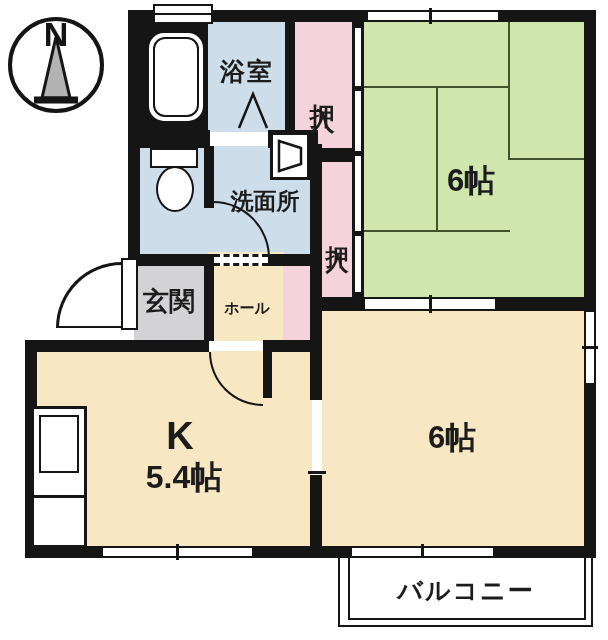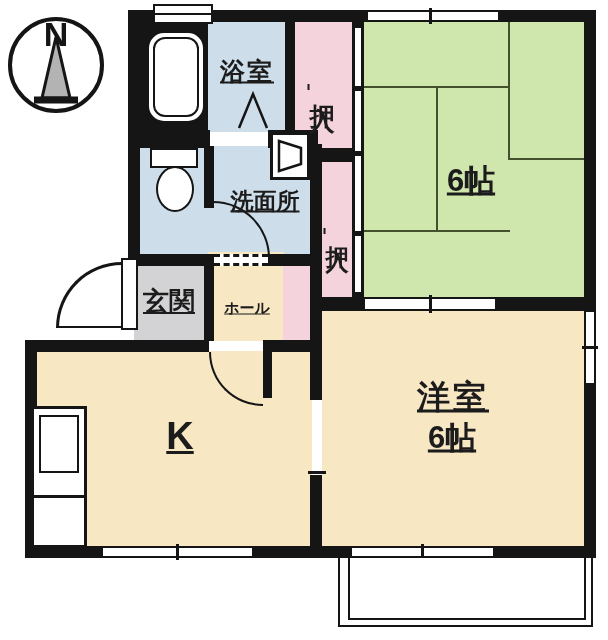--- a/index.html
+++ b/index.html
@@ -11,21 +11,21 @@
   .f-cream{background:var(--room-cream,#f7e7c3);}
   .f-pink{background:var(--room-pink,#f5d3dc);}
   .f-blue{background:var(--room-blue,#cddde9);}
   .f-gray{background:var(--room-gray,#d3d3d5);}
   .f-black{background:var(--wall,#151515);}
   .wall{background:var(--wall,#151515);}
   .win{background:#fff;}
   .tick{background:var(--wall,#151515);}
   .tat{background:var(--tatami-line,#3c4a30);}
   .lbl{position:absolute;transform:translate(-50%,-50%);font-weight:bold;
-       color:var(--text,#1c1c1c);white-space:nowrap;line-height:1;text-decoration:underline;}
+       color:var(--text,#1c1c1c);white-space:nowrap;line-height:1;}
   .vlbl{writing-mode:vertical-rl;text-orientation:upright;letter-spacing:3px;}
   .fix{background:#fff;border:3px solid var(--wall,#151515);}
   .arc{border:0 solid var(--wall,#151515);background:transparent;}
 </style>
 </head>
 <body>
 
 <div id="plan">
 
   <div class="room f-black" style="left:134px;top:16px;width:80px;height:120px;"></div>
@@ -129,16 +129,17 @@
   </svg>
 
   <div class="lbl" style="left:247px;top:71px;font-size:25px;letter-spacing:2px;">浴室</div>
   <div class="lbl vlbl" style="left:322px;top:87px;font-size:25px;">押入</div>
   <div class="lbl" style="left:471px;top:180px;font-size:31px;">6帖</div>
   <div class="lbl" style="left:265px;top:201px;font-size:23px;">洗面所</div>
   <div class="lbl vlbl" style="left:337px;top:231px;font-size:23px;">押入</div>
   <div class="lbl" style="left:169px;top:301px;font-size:26px;">玄関</div>
   <div class="lbl" style="left:247px;top:307px;font-size:15px;">ホール</div>
   <div class="lbl" style="left:180px;top:436px;font-size:38px;">K</div>
-  <div class="lbl" style="left:453px;top:396px;font-size:33px;letter-spacing:3px;">洋室</div>
+  <div class="lbl" style="left:184px;top:477px;font-size:32px;">5.4帖</div>
   <div class="lbl" style="left:452px;top:437px;font-size:31px;">6帖</div>
+  <div class="lbl" style="left:466px;top:590px;font-size:25px;letter-spacing:2px;">バルコニー</div>
 
 </div>
 
 </body></html>

